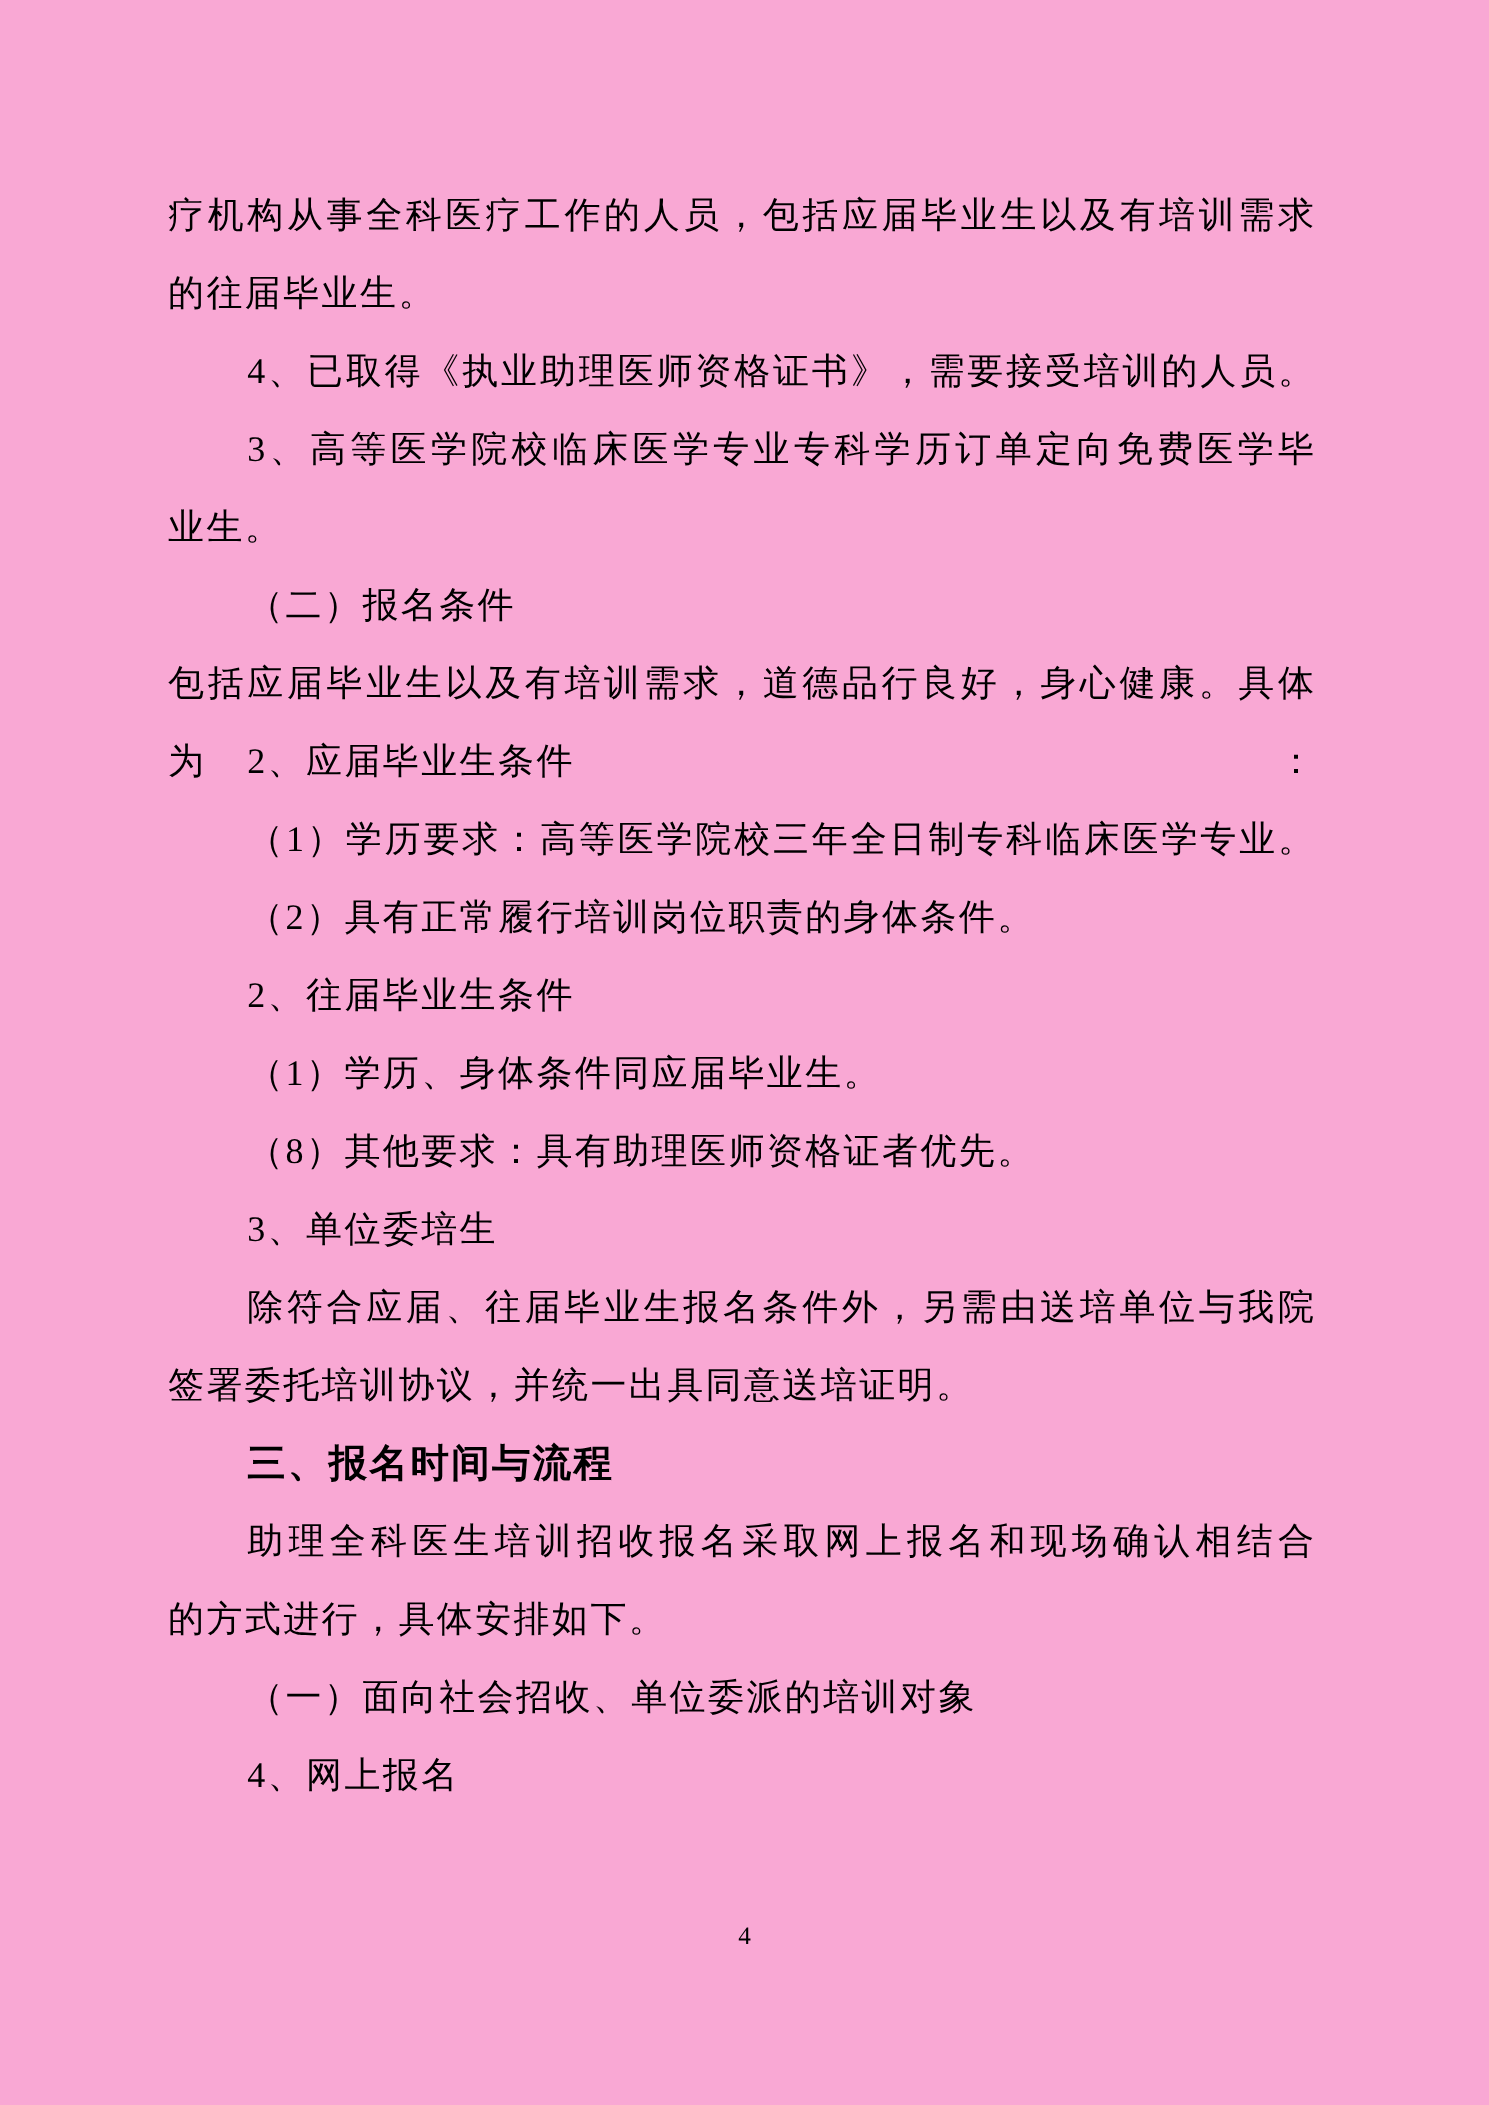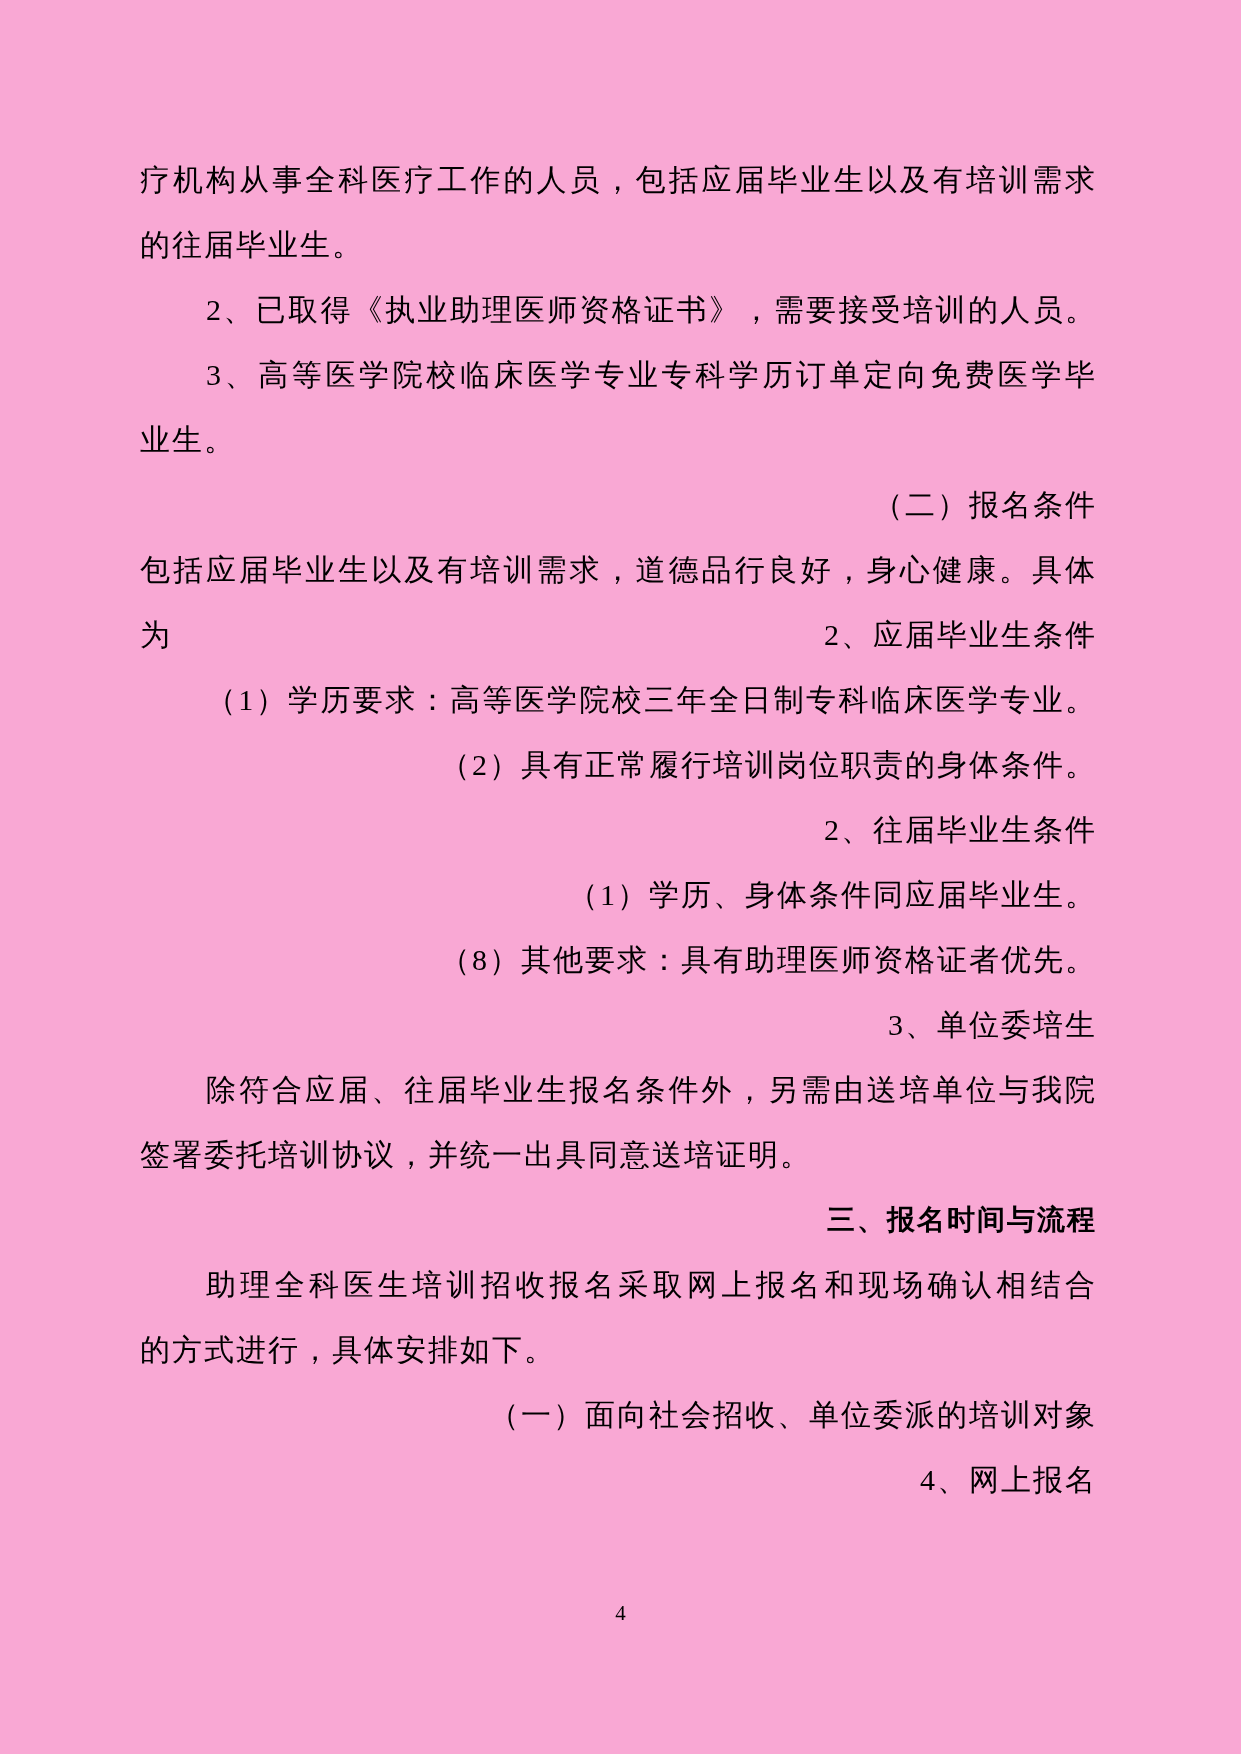--- a/index.html
+++ b/index.html
@@ -32,32 +32,31 @@
   .line {
     height: 65px;
     line-height: 65px;
     font-size: 30px;
     letter-spacing: 2px;
     white-space: nowrap;
     text-align: left;
   }
   .line.indent {
     padding-left: 66px;
-    text-align: right;
   }
   
   .line.fill {
     white-space: normal;
     text-align: justify;
     text-align-last: justify;
   }
   .line.heading {
     font-family: "Liberation Sans", "DejaVu Sans", sans-serif;
     font-weight: 700;
-    font-size: 28px;
+    font-size: 32px;
     letter-spacing: 2px;
   }
   .page-number {
     position: absolute;
     left: 0;
     top: 1598px;
     width: 1241px;
     height: 30px;
     line-height: 30px;
     text-align: center;
@@ -66,21 +65,21 @@
   }
 </style>
 </head>
 <body>
 
 <div class="page">
   <div class="text-block">
 
   <div class="line fill">疗机构从事全科医疗工作的人员，包括应届毕业生以及有培训需求</div>
       <div class="line">的往届毕业生。</div>
-      <div class="line indent fill">2、已取得《执业助理医师资格证书》，需要接受培训的人员。</div>
+      <div class="line indent fill">4、已取得《执业助理医师资格证书》，需要接受培训的人员。</div>
       <div class="line indent fill">3、高等医学院校临床医学专业专科学历订单定向免费医学毕</div>
       <div class="line">业生。</div>
       <div class="line indent">（二）报名条件</div>
       <div class="line fill">包括应届毕业生以及有培训需求，道德品行良好，身心健康。具体为：</div>
       <div class="line indent">2、应届毕业生条件</div>
       <div class="line indent fill">（1）学历要求：高等医学院校三年全日制专科临床医学专业。</div>
       <div class="line indent">（2）具有正常履行培训岗位职责的身体条件。</div>
       <div class="line indent">2、往届毕业生条件</div>
       <div class="line indent">（1）学历、身体条件同应届毕业生。</div>
       <div class="line indent">（8）其他要求：具有助理医师资格证者优先。</div>

